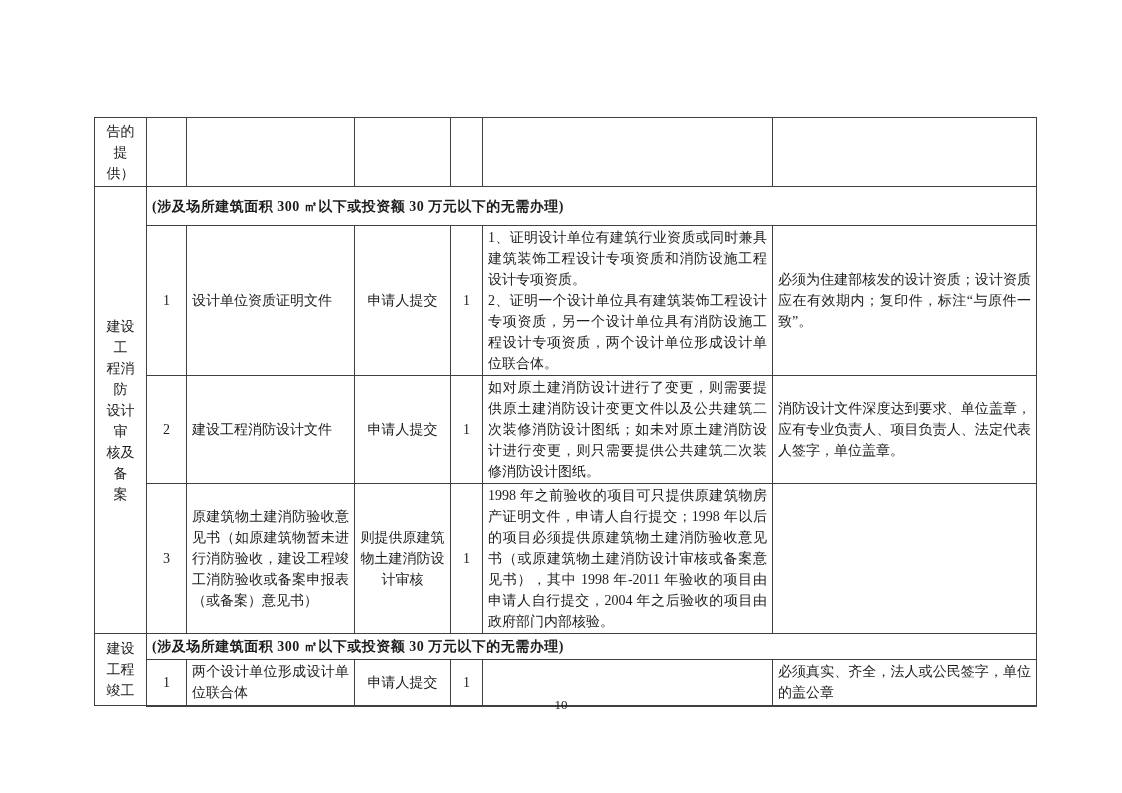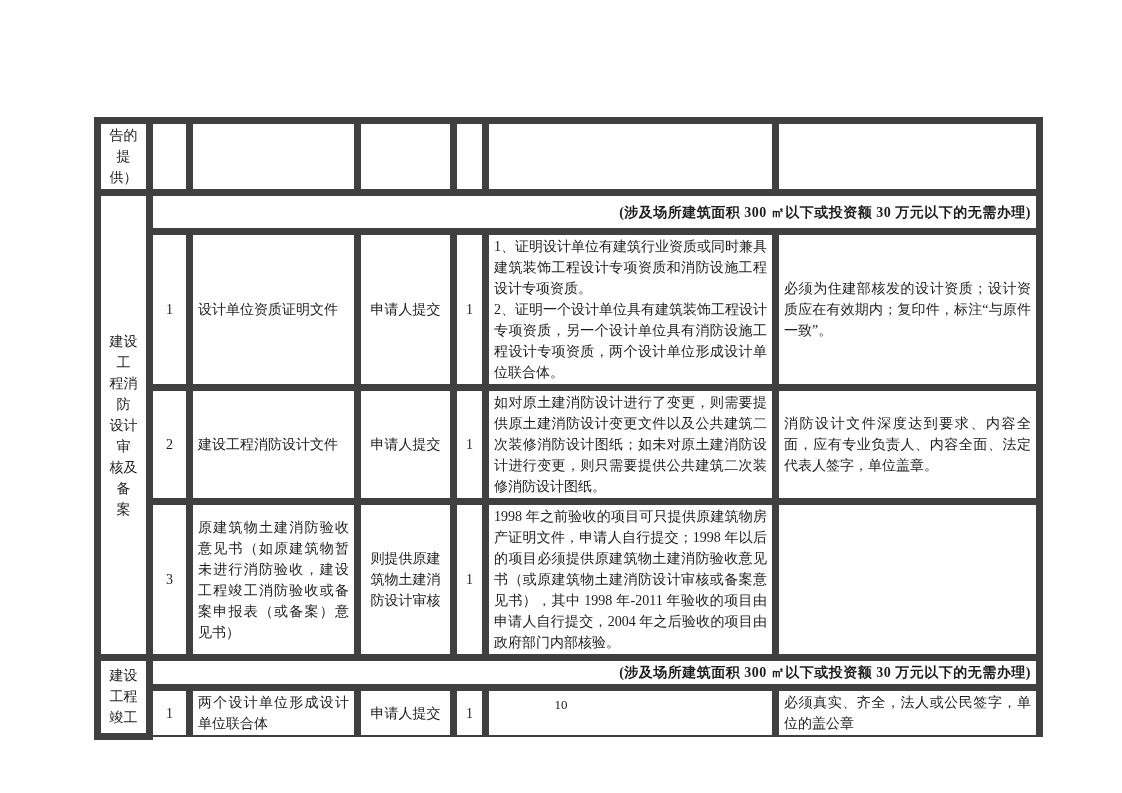--- a/index.html
+++ b/index.html
@@ -18,21 +18,21 @@
   }
   table.doc {
     position: absolute;
     left: 94px;
     top: 117px;
     width: 942px;
     border-collapse: collapse;
     table-layout: fixed;
   }
   table.doc td {
-    border: 7px solid #404040;
+    border: 1px solid #404040;
     padding: 1px 5px;
     font-size: 14px;
     line-height: 21px;
     vertical-align: middle;
     overflow: hidden;
   }
   tr.last-row td { border-bottom-width: 2px; }
   .c-center { text-align: center; }
   .stack {
     white-space: pre-line;
@@ -49,21 +49,21 @@
   .req-cell {
     text-align: justify;
     font-size: 13.5px;
     line-height: 22px;
     padding: 1px 2px;
   }
   .band-cell {
     font-weight: bold;
     font-size: 18px;
     line-height: 24px;
-    text-align: right;
+    text-align: left;
     letter-spacing: 0.5px;
     padding: 0;
   }
   .pageno {
     position: absolute;
     left: 0;
     right: 0;
     top: 697px;
     text-align: center;
     font-size: 13px;
@@ -117,21 +117,21 @@
 2、证明一个设计单位具有建筑装饰工程设计专项资质，另一个设计单位具有消防设施工程设计专项资质，两个设计单位形成设计单位联合体。</td>
       <td class="req-cell">必须为住建部核发的设计资质；设计资质应在有效期内；复印件，标注“与原件一致”。</td>
     </tr>
 
     <tr style="height:106px">
       <td class="c-center">2</td>
       <td class="name-cell">建设工程消防设计文件</td>
       <td class="c-center">申请人提交</td>
       <td class="c-center">1</td>
       <td class="desc-cell">如对原土建消防设计进行了变更，则需要提供原土建消防设计变更文件以及公共建筑二次装修消防设计图纸；如未对原土建消防设计进行变更，则只需要提供公共建筑二次装修消防设计图纸。</td>
-      <td class="req-cell">消防设计文件深度达到要求、内容全面，应有专业负责人、内容全面、法定代表人签字，单位盖章。</td>
+      <td class="req-cell">消防设计文件深度达到要求、单位盖章，应有专业负责人、项目负责人、法定代表人签字，单位盖章。</td>
     </tr>
 
     <tr style="height:130px">
       <td class="c-center">3</td>
       <td class="name-cell">原建筑物土建消防验收意见书（如原建筑物暂未进行消防验收，建设工程竣工消防验收或备案申报表（或备案）意见书）</td>
       <td class="c-center">则提供原建筑物土建消防设计审核</td>
       <td class="c-center">1</td>
       <td class="desc-cell">1998 年之前验收的项目可只提供原建筑物房产证明文件，申请人自行提交；1998 年以后的项目必须提供原建筑物土建消防验收意见书（或原建筑物土建消防设计审核或备案意见书），其中 1998 年-2011 年验收的项目由申请人自行提交，2004 年之后验收的项目由政府部门内部核验。</td>
       <td class="req-cell"></td>
     </tr>

